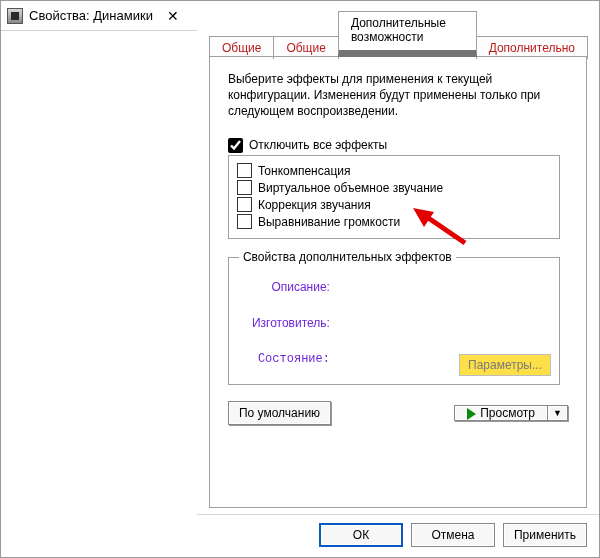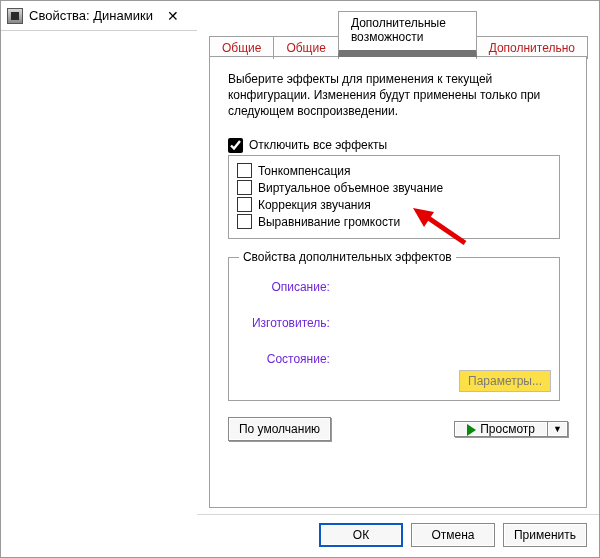--- a/index.html
+++ b/index.html
@@ -303,21 +303,21 @@
       <div class="group">
         <div class="legend">Свойства дополнительных эффектов</div>
         <div class="kv">
           <div class="k">Описание:</div>
           <div class="v"></div>
         </div>
         <div class="kv">
           <div class="k">Изготовитель:</div>
           <div class="v"></div>
         </div>
-        <div class="kv" style="margin-bottom:20px;">
+        <div class="kv" style="margin-bottom:4px;font-family:Liberation Mono, monospace;">
           <div class="k">Состояние:</div>
           <div class="v"></div>
         </div>
         <button class="params-btn">Параметры...</button>
       </div>
 
       <div class="panel-footer">
         <button class="btn shadowed">По умолчанию</button>
         <div class="spacer"></div>
         <div class="preview-wrap">

